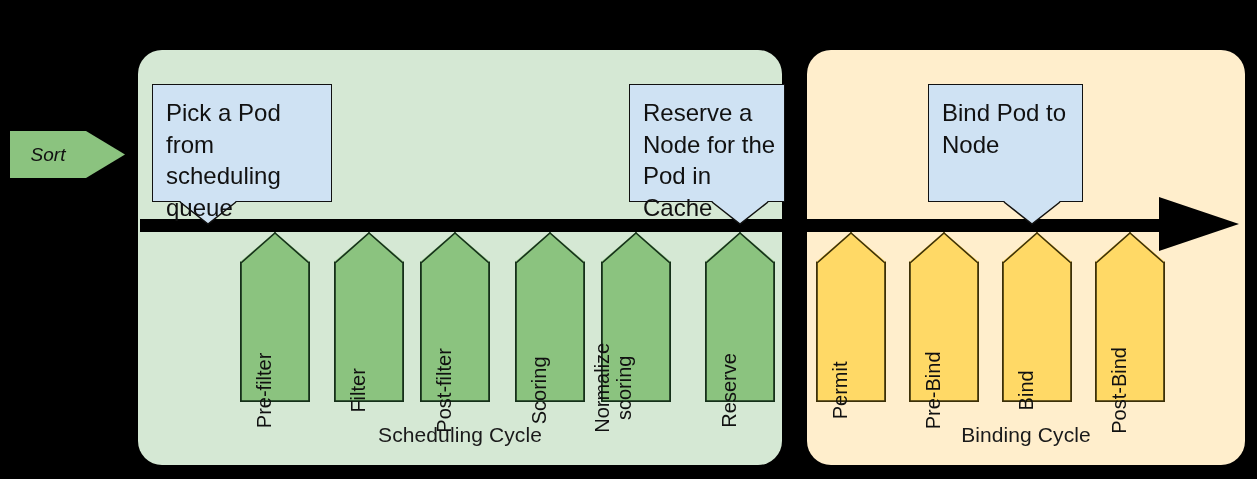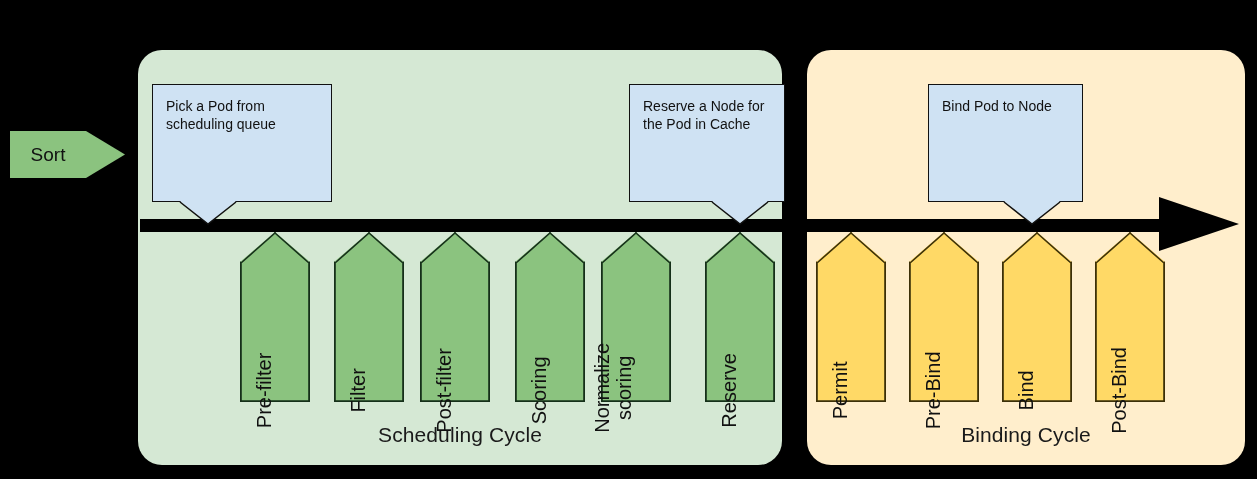--- a/index.html
+++ b/index.html
@@ -30,21 +30,21 @@
   #timeline-arrowhead{
     position:absolute;left:1159px;top:197px;
     width:0;height:0;
     border-top:27px solid transparent;
     border-bottom:27px solid transparent;
     border-left:80px solid #000;
   }
 
   
   #sort-arrow{
-    position:absolute;left:10px;top:131px;width:115px;height:47px;
+    position:absolute;left:10px;top:131px;width:115px;height:47px;font-style:italic;
   }
   #sort-arrow .shape{
     position:absolute;inset:0;
     background:#8bc37f;
     -webkit-clip-path:polygon(0 0,76px 0,115px 50%,76px 100%,0 100%);
     clip-path:polygon(0 0,76px 0,115px 50%,76px 100%,0 100%);
   }
   #sort-arrow .txt{
     position:absolute;left:0;top:0;width:76px;height:47px;
     display:flex;align-items:center;justify-content:center;
@@ -101,21 +101,21 @@
     -webkit-clip-path:polygon(0 0,100% 0,50% 100%);
     clip-path:polygon(0 0,100% 0,50% 100%);
   }
   .callout .tail-outline{
     position:absolute;height:24px;width:58px;bottom:-1px;
     pointer-events:none;
   }
   .callout .tail-outline svg{display:block;}
   .callout .text{
     position:absolute;left:14px;right:2px;top:13px;
-    font-size:14px;line-height:1.32;color:#111;
+    font-size:24px;line-height:1.32;color:#111;
   }
 </style>
 </head>
 <body>
 
 <div id="canvas">
 
   <div class="panel" id="scheduling-panel">
     <div class="panel-label">Scheduling Cycle</div>
   </div>

